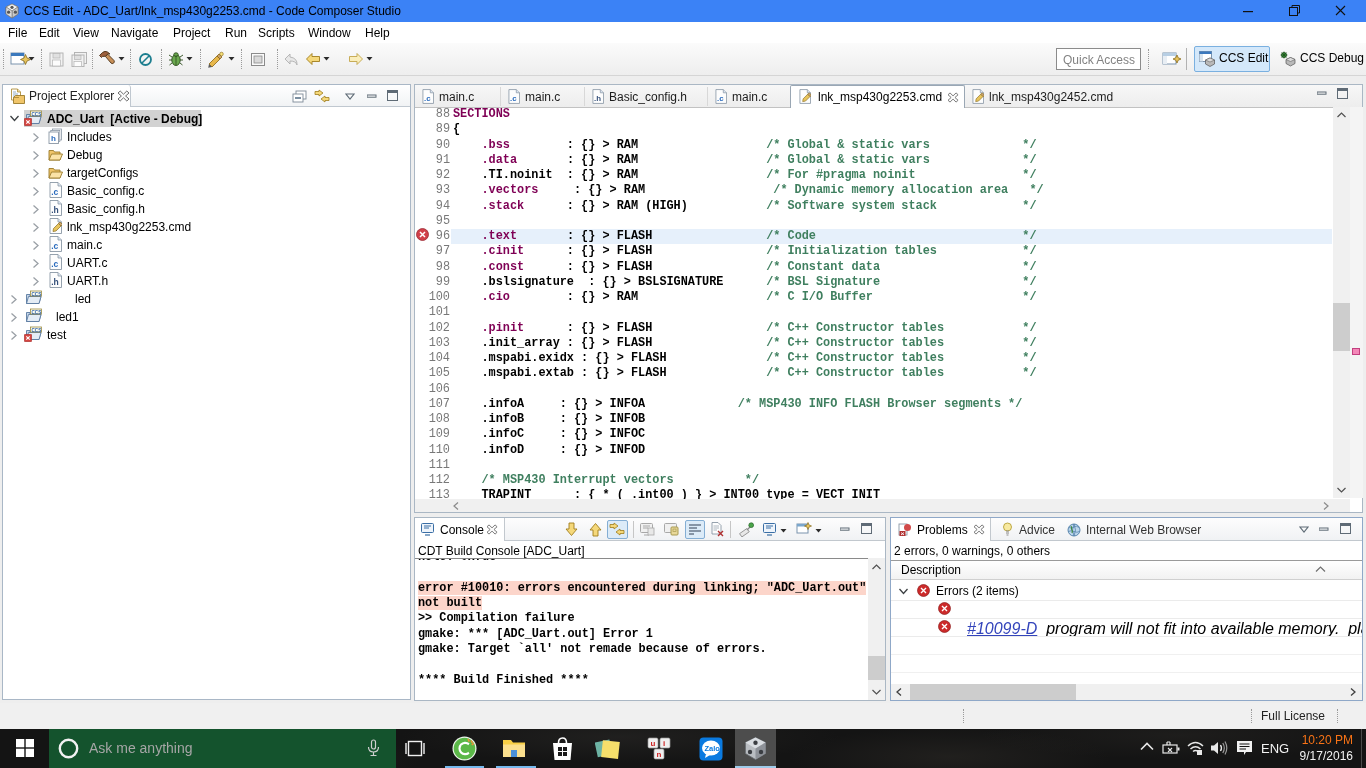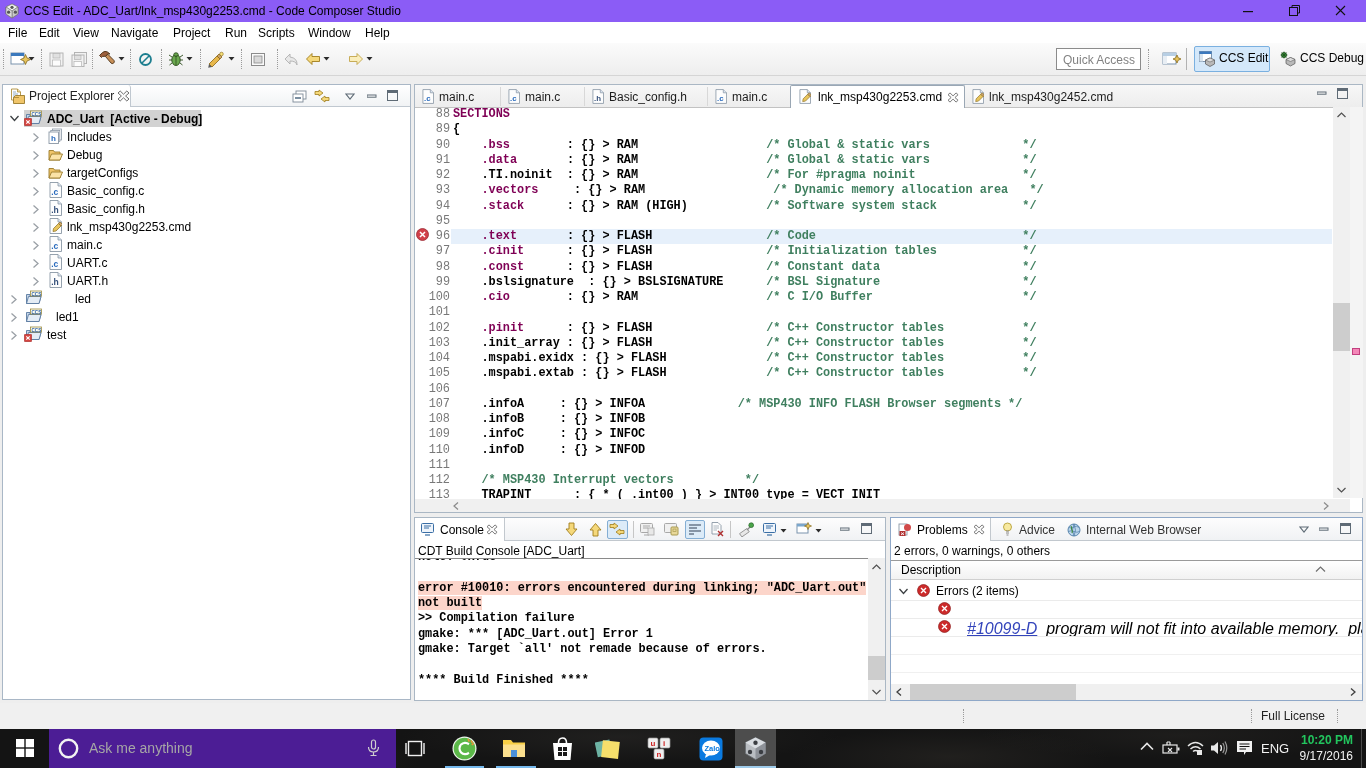--- a/index.html
+++ b/index.html
@@ -5,21 +5,21 @@
   * { margin:0; padding:0; box-sizing:border-box; }
   html,body { width:1366px; height:768px; overflow:hidden; font-family:"Liberation Sans",sans-serif; }
   body { position:relative; background:#f0f0f0; }
   .abs { position:absolute; }
   svg { display:block; }
   .vsep { position:absolute; border-left:1px dotted #9a9a9a; width:0; }
 </style>
 </head>
 <body>
 
-<div class="abs" style="left:0;top:0;width:1366px;height:22px;background:#8b5cf6;">
+<div class="abs" style="left:0;top:0;width:1366px;height:22px;background:#3b82f6;">
   <svg class="abs" style="left:4px;top:3px" width="16" height="16" viewBox="0 0 16 16">
     <polygon points="8,1 14,4 14,11 8,15 2,11 2,4" fill="#e8e8e8" stroke="#707070" stroke-width="0.8"></polygon>
     <polygon points="8,1 14,4 8,8 2,4" fill="#f4f4f4" stroke="#707070" stroke-width="0.6"></polygon>
     <polygon points="8,8 14,4 14,11 8,15" fill="#c9c9c9" stroke="#707070" stroke-width="0.6"></polygon>
     <polygon points="8,8 2,4 2,11 8,15" fill="#dddddd" stroke="#707070" stroke-width="0.6"></polygon>
     <circle cx="8" cy="4.3" r="1.6" fill="#555"></circle>
       <circle cx="4.6" cy="9.2" r="1.6" fill="#555"></circle>
       <circle cx="11.4" cy="9.2" r="1.6" fill="#555"></circle>
   </svg>
   <div class="abs" style="left:24px;top:4px;font-size:12px;color:#000;">CCS Edit - ADC_Uart/lnk_msp430g2253.cmd - Code Composer Studio</div>
@@ -672,21 +672,21 @@
     radial-gradient(ellipse 160px 30px at 950px 28px, rgba(62,58,52,0.3), transparent),
     radial-gradient(ellipse 200px 24px at 1180px 6px, rgba(55,52,48,0.28), transparent);"></div>
 
   <svg class="abs" style="left:16px;top:10px" width="18" height="18" viewBox="0 0 18 18">
     <rect x="0" y="0" width="8.3" height="8.3" fill="#ffffff"></rect>
     <rect x="9.7" y="0" width="8.3" height="8.3" fill="#ffffff"></rect>
     <rect x="0" y="9.7" width="8.3" height="8.3" fill="#ffffff"></rect>
     <rect x="9.7" y="9.7" width="8.3" height="8.3" fill="#ffffff"></rect>
   </svg>
 
-  <div class="abs" style="left:49px;top:0;width:347px;height:39px;background:#4c1d95;">
+  <div class="abs" style="left:49px;top:0;width:347px;height:39px;background:#14532d;">
     <svg class="abs" style="left:9px;top:9px" width="21" height="21" viewBox="0 0 21 21">
         <circle cx="10.5" cy="10.5" r="8.7" fill="none" stroke="#f2f2f2" stroke-width="2.4"></circle>
       </svg>
     <div class="abs" style="left:40px;top:11px;font-size:14px;color:#a6a6a6;">Ask me anything</div>
     <svg class="abs" style="left:318px;top:10px" width="13" height="19" viewBox="0 0 13 19">
       <rect x="4.5" y="1" width="4" height="9" rx="2" fill="none" stroke="#cfcfcf" stroke-width="1.2"></rect>
       <path d="M1.5 8 Q1.5 13 6.5 13 Q11.5 13 11.5 8 M6.5 13 V16 M3.5 16.5 H9.5" fill="none" stroke="#cfcfcf" stroke-width="1.2"></path>
     </svg>
   </div>
 
@@ -769,16 +769,16 @@
   <svg class="abs" style="left:1210px;top:11px" width="18" height="16" viewBox="0 0 18 16">
     <polygon points="1,5.5 4,5.5 8,2 8,14 4,10.5 1,10.5" fill="#e8e8e8"></polygon>
     <path d="M10.5 5 Q12.5 8 10.5 11 M12.8 3 Q15.8 8 12.8 13 M15 1.5 Q18.6 8 15 14.5" fill="none" stroke="#9a9a9a" stroke-width="1.2"></path>
     <path d="M10.5 5 Q12.5 8 10.5 11" fill="none" stroke="#e8e8e8" stroke-width="1.2"></path>
   </svg>
   <svg class="abs" style="left:1236px;top:11px" width="17" height="17" viewBox="0 0 17 17">
     <path d="M1 1 H16 V12 H10 L8 15 L8 12 H1 Z" fill="#f2f2f2"></path>
     <path d="M3.5 4 H13.5 M3.5 6.5 H13.5 M3.5 9 H10" stroke="#141414" stroke-width="1.1"></path>
   </svg>
   <div class="abs" style="left:1261px;top:12px;font-size:13px;color:#f2f2f2;">ENG</div>
-  <div class="abs" style="left:1295px;top:4px;width:58px;text-align:right;font-size:12px;color:#22c55e;font-weight:bold;">10:20 PM</div>
+  <div class="abs" style="left:1295px;top:4px;width:58px;text-align:right;font-size:12px;color:#f97316;">10:20 PM</div>
   <div class="abs" style="left:1295px;top:20px;width:58px;text-align:right;font-size:12px;color:#f2f2f2;">9/17/2016</div>
   <div class="abs" style="left:1361px;top:0;height:39px;border-left:1px solid #4a4a4a;"></div>
 </div>
 
 </body></html>

